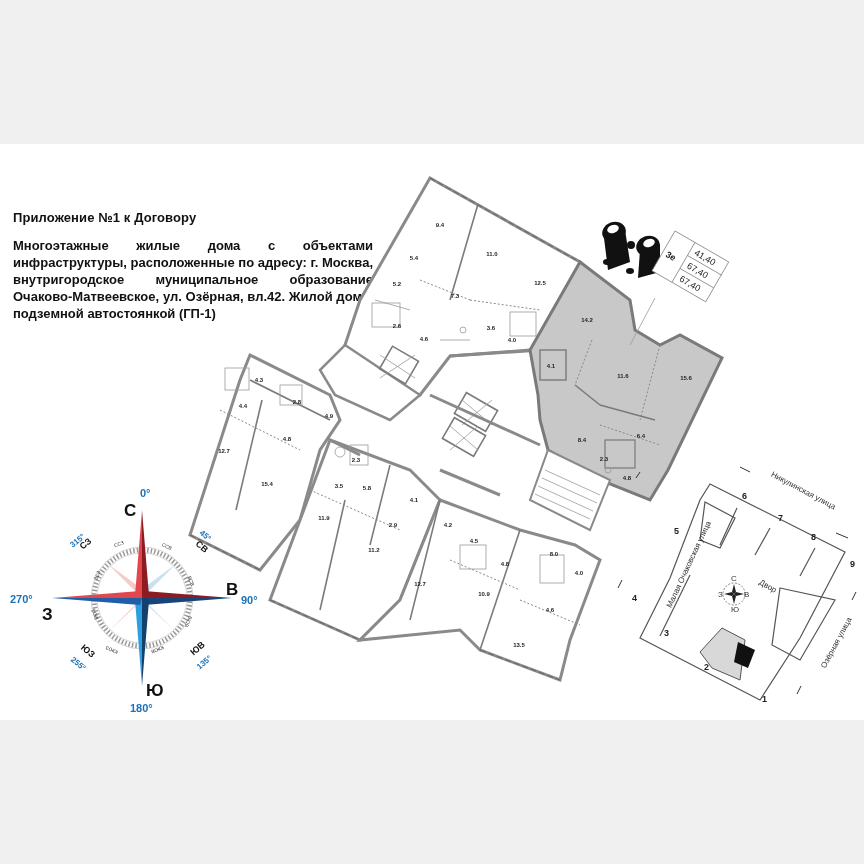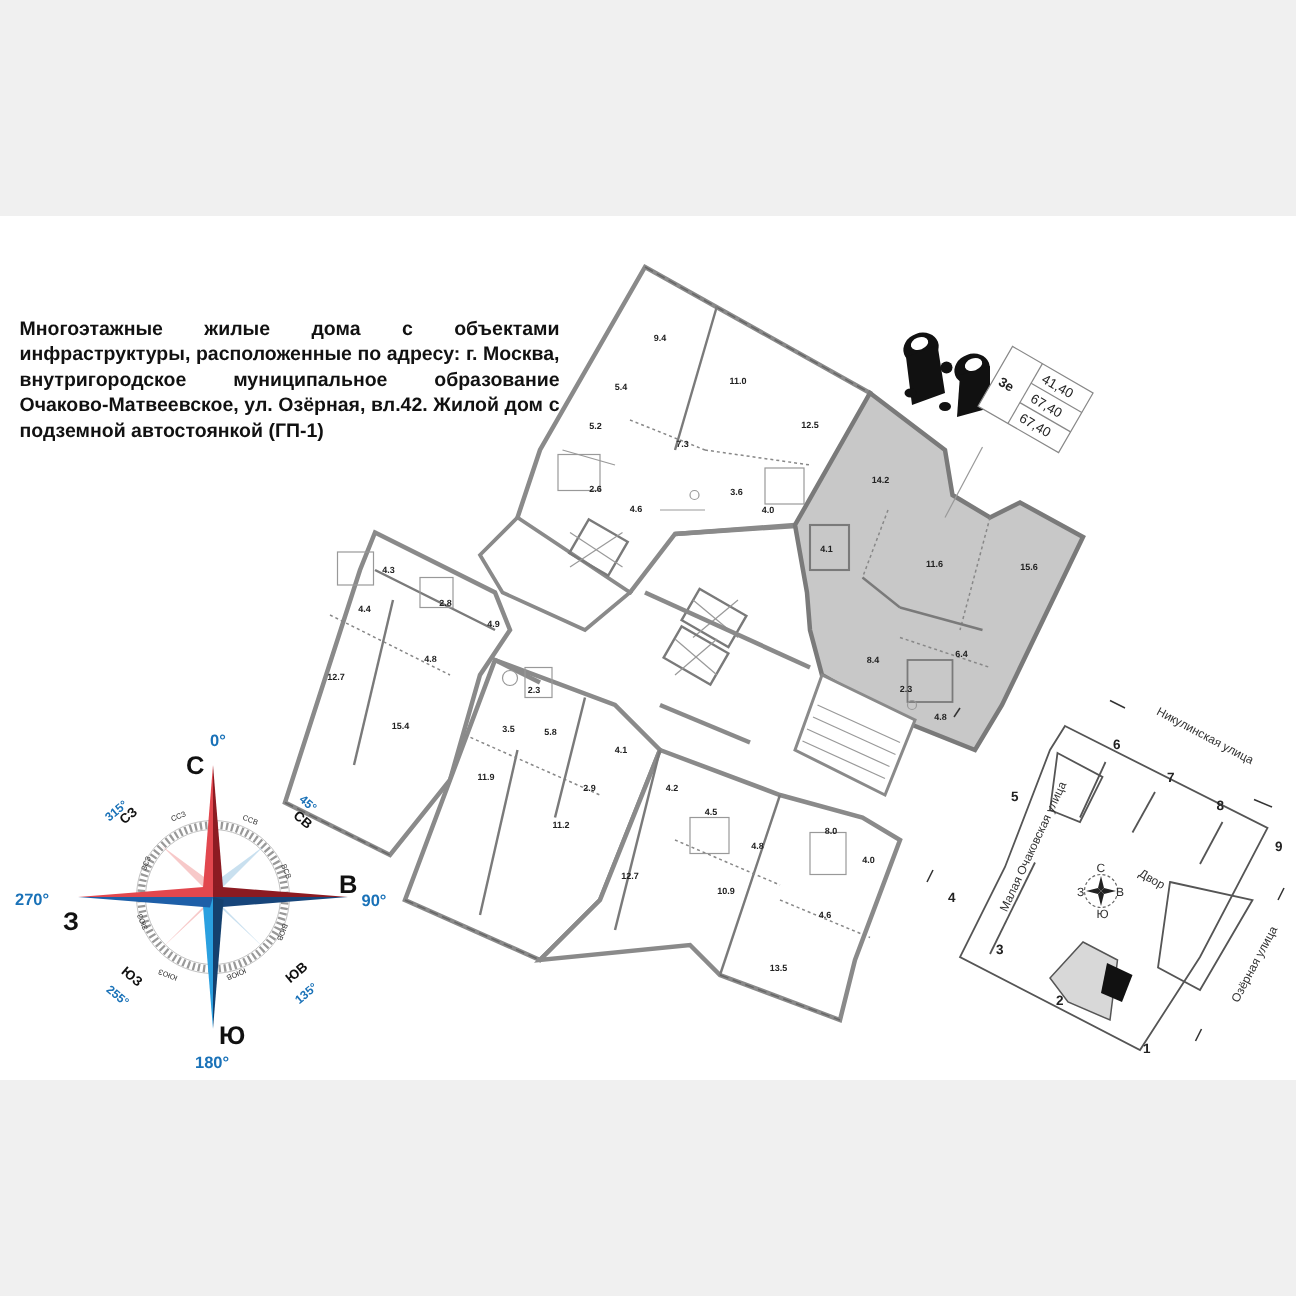--- a/index.html
+++ b/index.html
@@ -21,20 +21,21 @@
   .sitelbl{font-family:"Liberation Sans",sans-serif;font-size:8px;fill:#333;}
   .sitenum{font-family:"Liberation Sans",sans-serif;font-size:9px;font-weight:bold;fill:#222;}
   .tag{font-family:"Liberation Sans",sans-serif;font-size:9px;fill:#222;}
 </style>
 </head>
 <body>
 
 <div id="sheet"></div>
 
 <div id="heading">
+  <p class="t1">Приложение №1 к Договору</p>
   <p class="t2">Многоэтажные жилые дома с объектами инфраструктуры, расположенные по адресу: г. Москва, внутригородское муниципальное образование Очаково-Матвеевское, ул. Озёрная, вл.42. Жилой дом с подземной автостоянкой (ГП-1)</p>
 </div>
 
 <svg width="864" height="864" viewBox="0 0 864 864">
 
   <g>
 
     <g>
       <polygon points="430,178 580,262 540,350 450,356 420,395 370,380 345,345 360,300" fill="#fff" stroke="#8a8a8a" stroke-width="3"></polygon>
       <line x1="430" y1="178" x2="580" y2="262" stroke="#666" stroke-width="1" stroke-dasharray="6,3"></line>

